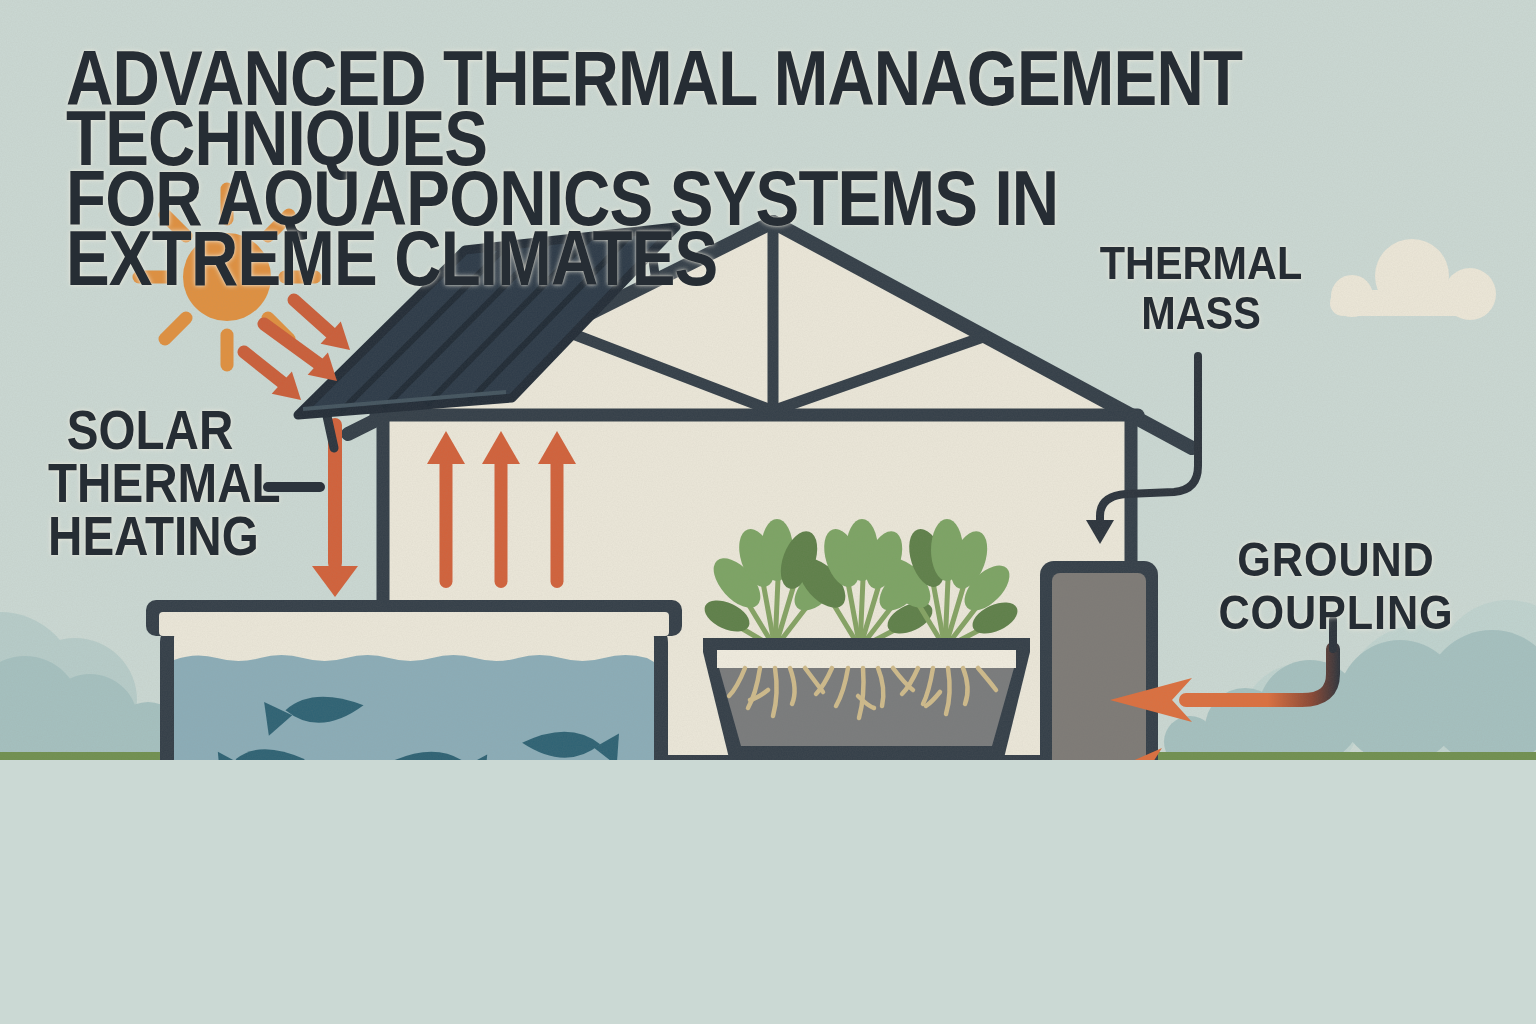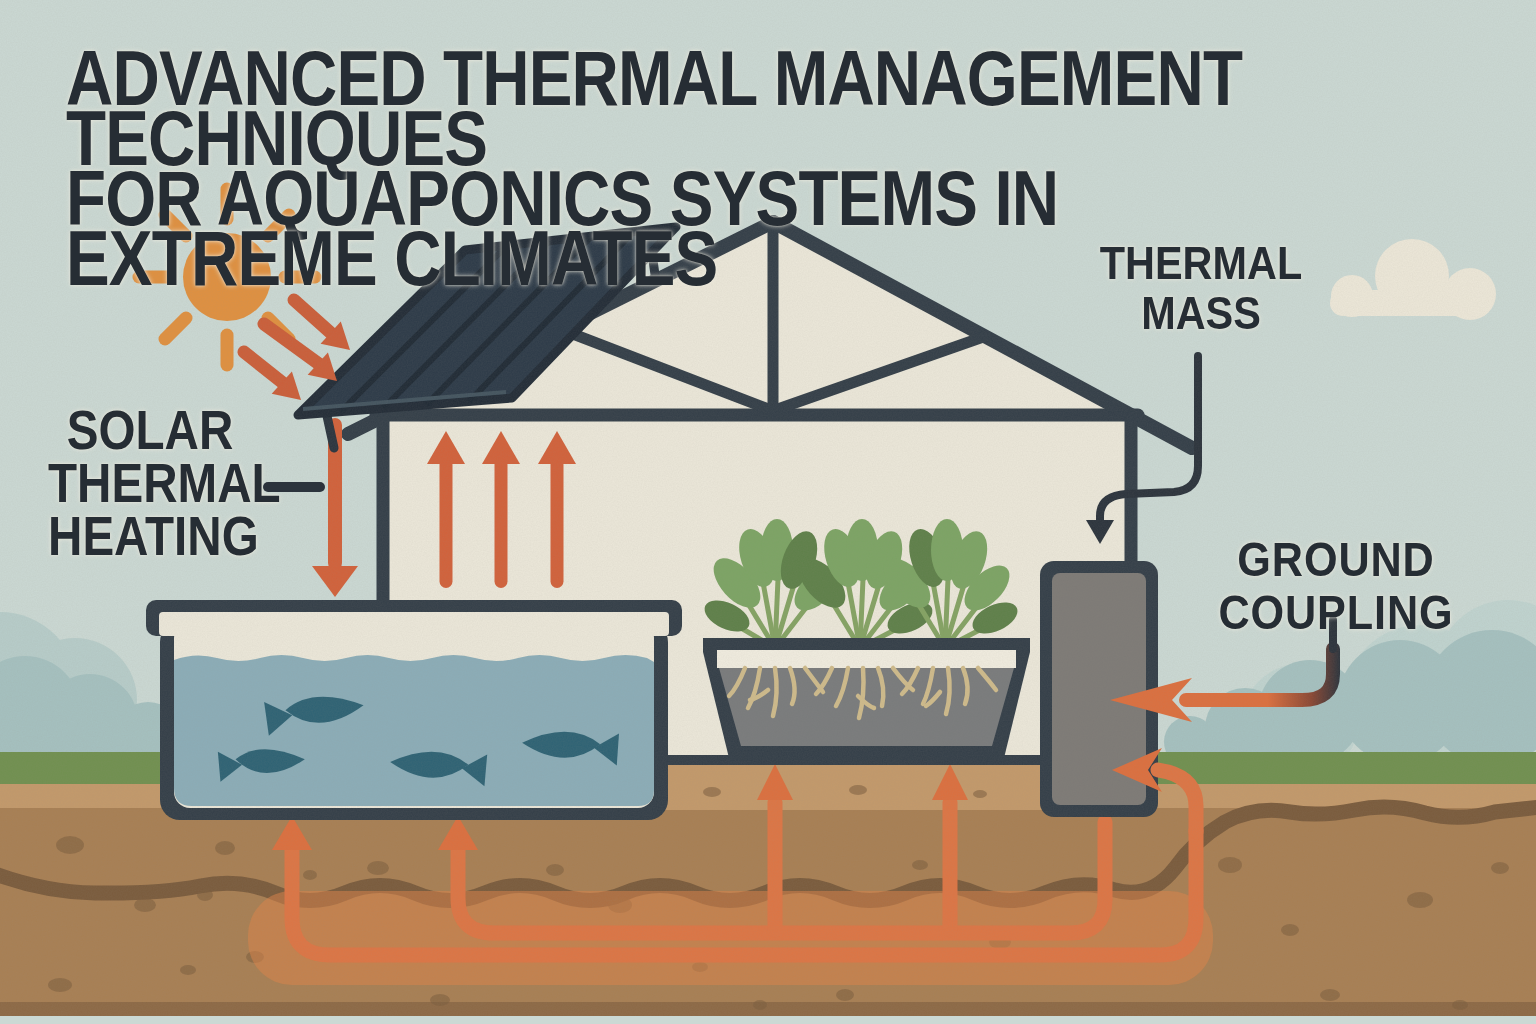--- a/index.html
+++ b/index.html
@@ -1,16 +1,16 @@
 <!DOCTYPE html>
 <html><head>
 <meta charset="utf-8">
 <style>
   html,body{margin:0;padding:0;background:#cbd9d4;}
-  #stage{position:relative;width:1536px;height:1016px;overflow:hidden;
+  #stage{position:relative;width:1536px;height:760px;overflow:hidden;
          font-family:"Liberation Sans","DejaVu Sans",sans-serif;}
   #scene{position:absolute;left:0;top:0;}
   .lbl{position:absolute;color:#262d34;font-weight:bold;white-space:pre-line;
        text-shadow:0 0 6px rgba(238,235,222,.85),0 0 2px rgba(238,235,222,.6);}
   #title{left:66px;top:48px;font-size:78px;line-height:60px;letter-spacing:-1px;
          transform:scaleX(.84);transform-origin:left top;}
   #lbl-sth{left:30px;top:403px;width:240px;text-align:center;font-size:56px;
            line-height:53px;transform:scaleX(.85);transform-origin:center top;}
   #lbl-tm{left:1076px;top:238px;width:250px;text-align:center;font-size:46px;
           line-height:50px;transform:scaleX(.9);transform-origin:center top;}

